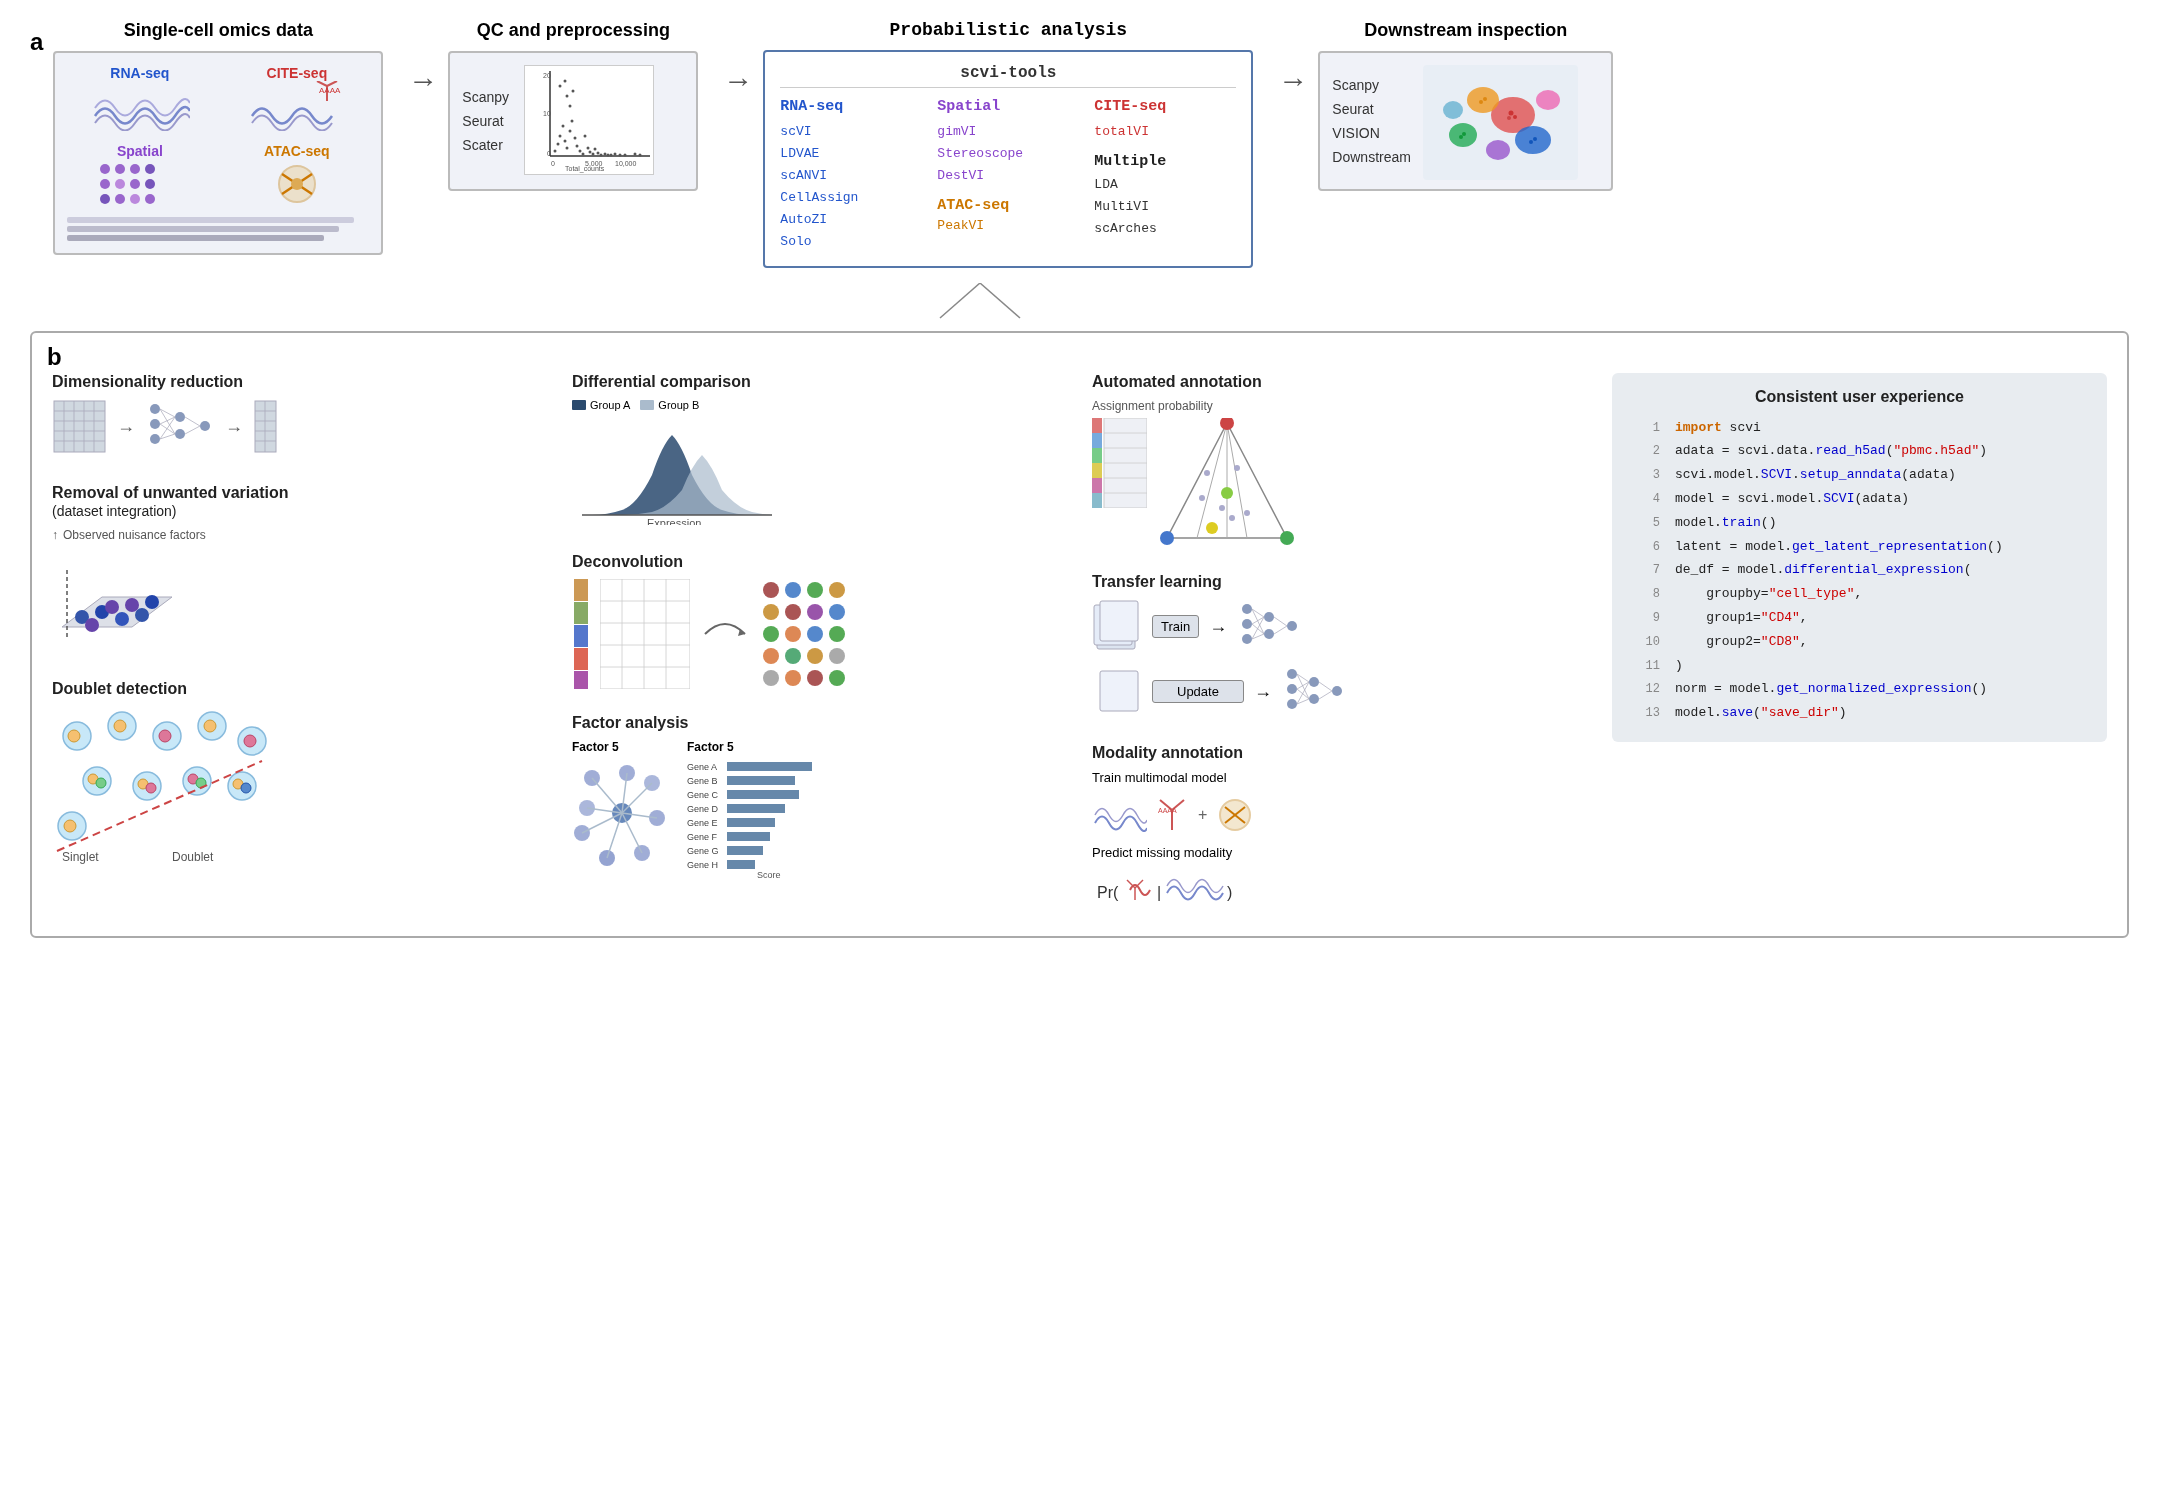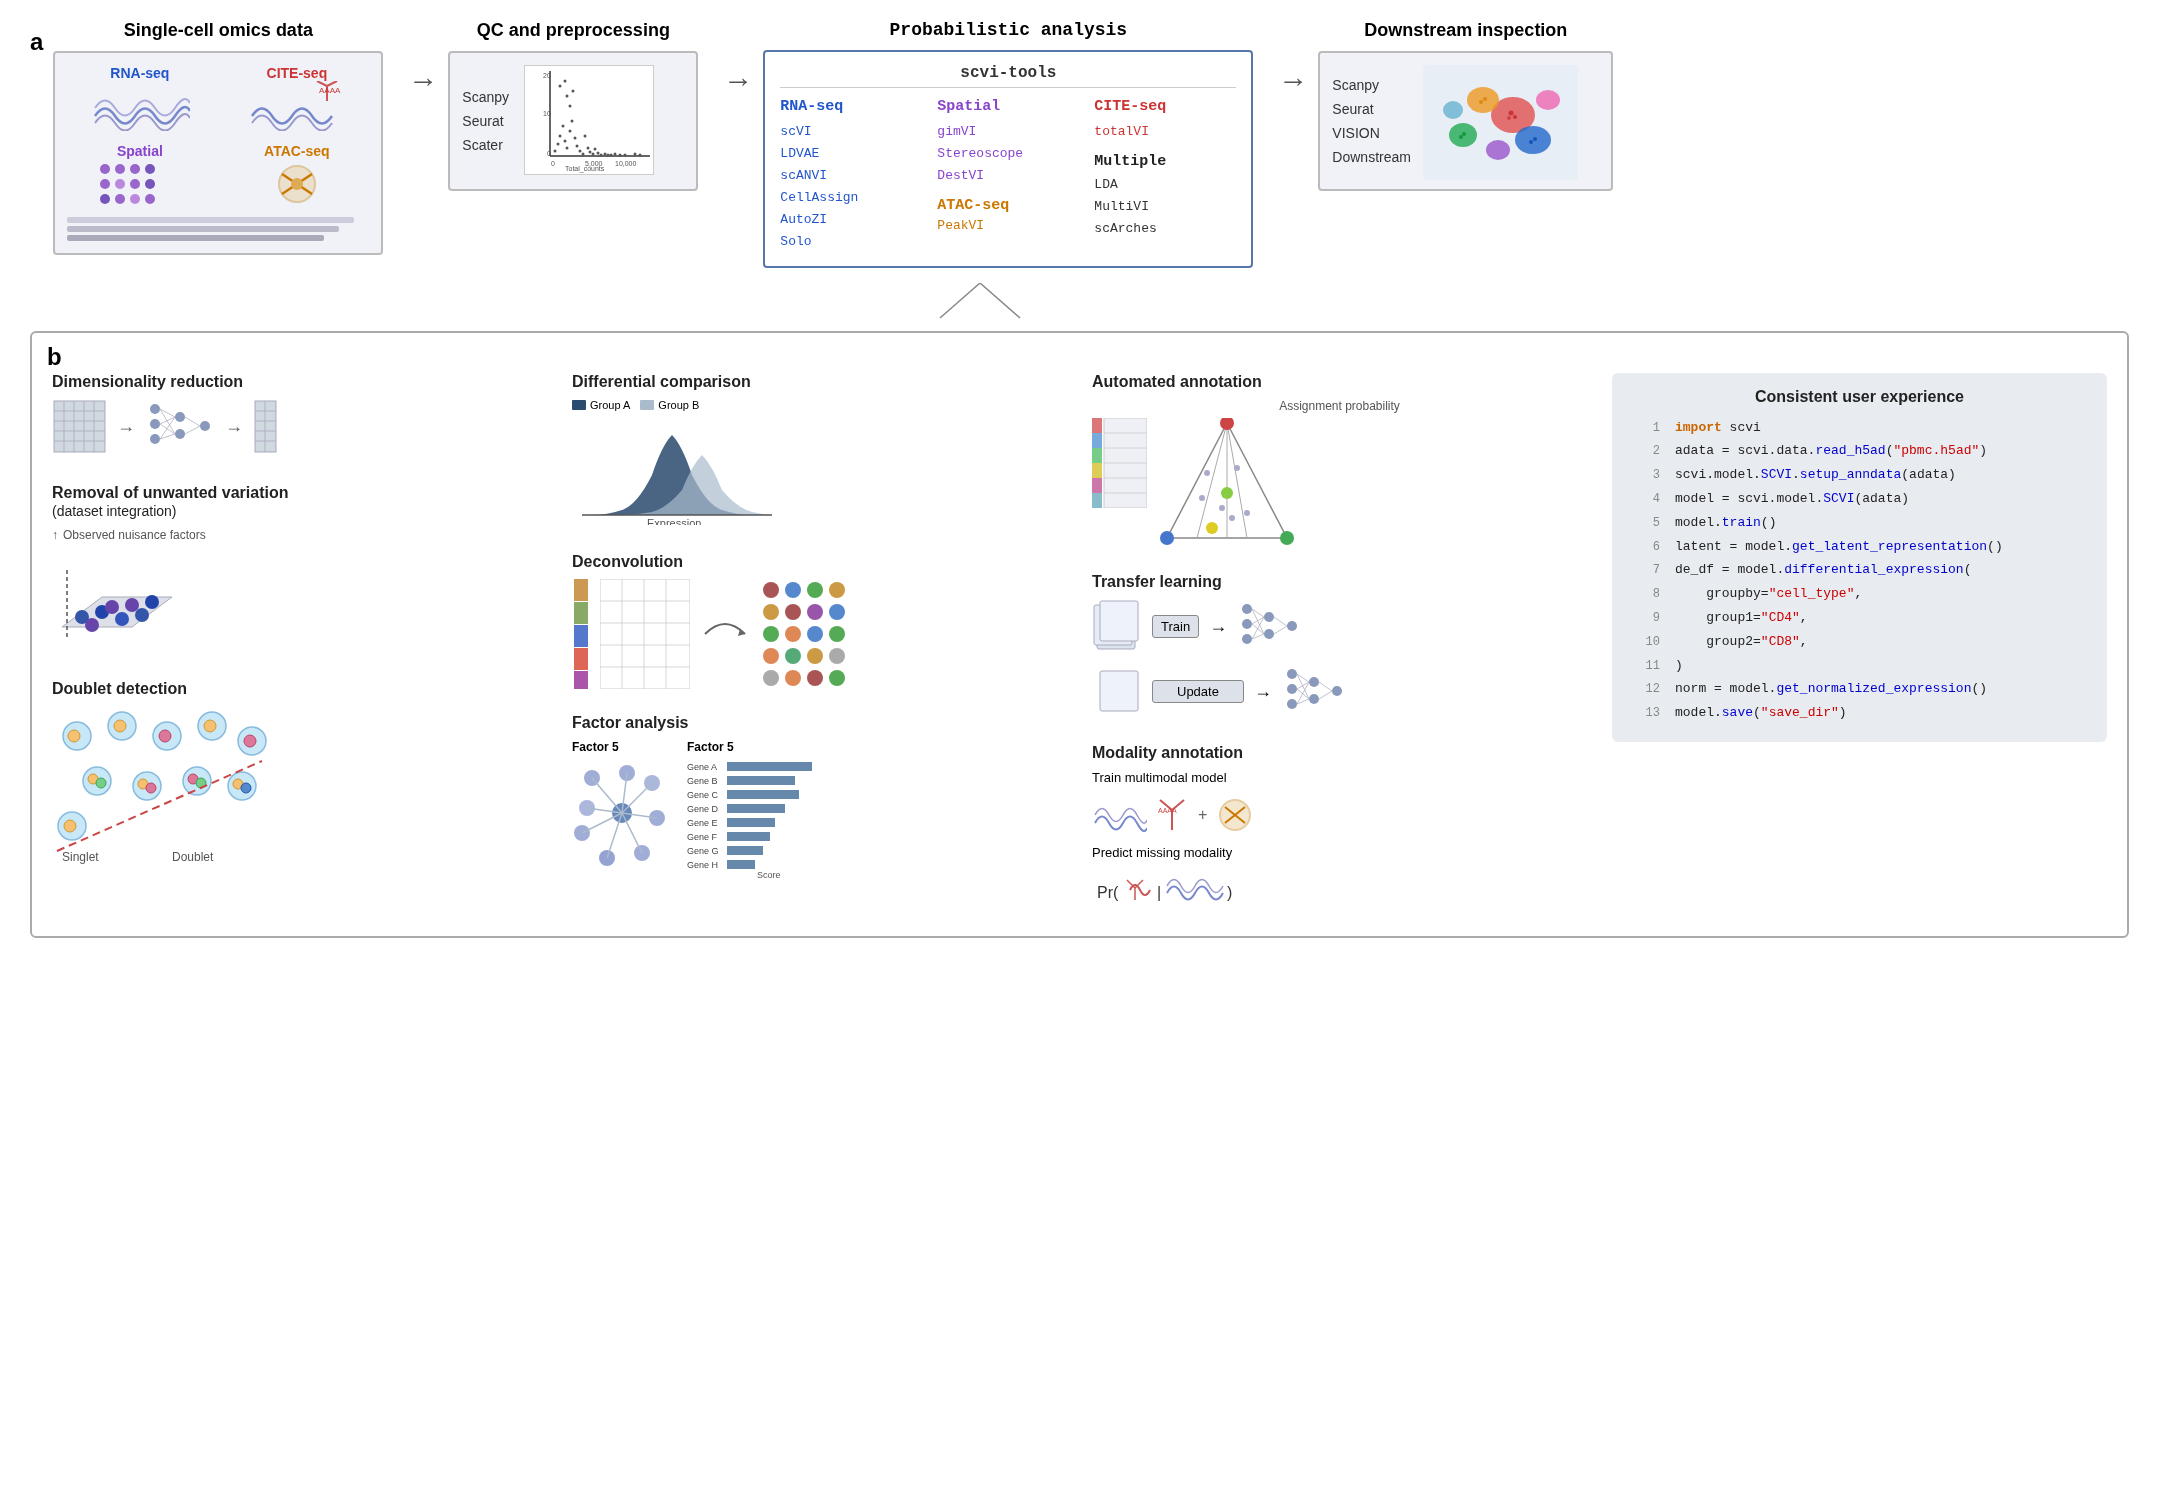--- a/index.html
+++ b/index.html
@@ -590,21 +590,21 @@
               </svg>
             </div>
           </div>
         </div>
       </div>
 
       <div style="display:flex;flex-direction:column;gap:25px;">
 
         <div>
           <div class="b-section-title">Automated annotation</div>
-          <div style="text-align:center;font-size:12px;color:#555;margin:3px 0;">Assignment probability</div>
+          <div style="text-align:left;font-size:12px;color:#555;margin:3px 0;">Assignment probability</div>
           <div style="display:flex;gap:10px;align-items:flex-start;margin-top:5px;">
 
             <svg width="55" height="90" viewBox="0 0 55 90">
               <rect x="12" y="0" width="43" height="90" fill="#eef0f5" stroke="#ccc" stroke-width="1"></rect>
               <line x1="12" y1="15" x2="55" y2="15" stroke="#ccc" stroke-width="0.8"></line>
               <line x1="12" y1="30" x2="55" y2="30" stroke="#ccc" stroke-width="0.8"></line>
               <line x1="12" y1="45" x2="55" y2="45" stroke="#ccc" stroke-width="0.8"></line>
               <line x1="12" y1="60" x2="55" y2="60" stroke="#ccc" stroke-width="0.8"></line>
               <line x1="12" y1="75" x2="55" y2="75" stroke="#ccc" stroke-width="0.8"></line>
 

